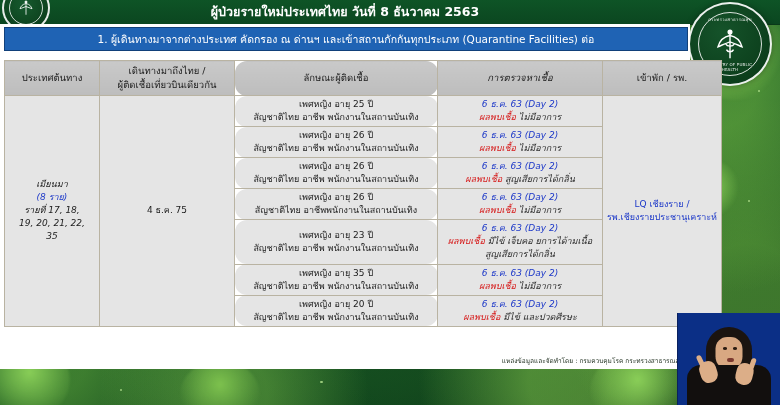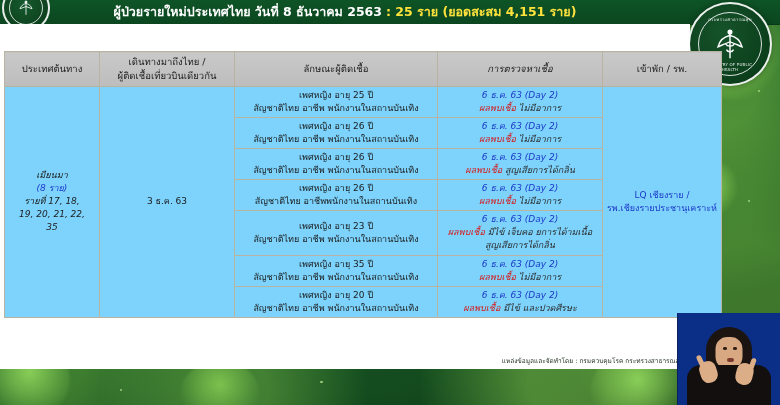--- a/index.html
+++ b/index.html
@@ -77,39 +77,39 @@
   }
   .blue-banner{
     position:absolute;left:4px;top:3px;width:682px;height:22px;
     background:#1f63b4;border:1px solid #11407a;
     display:flex;align-items:center;justify-content:center;
     color:#ffffff;font-size:10.5px;white-space:nowrap;
   }
 
   
   table.tbl{
-    position:absolute;left:4px;top:27px;width:682px;
+    position:absolute;left:4px;top:36px;width:682px;
     border-collapse:collapse;table-layout:fixed;
   }
   table.tbl th,table.tbl td{
     border:1px solid #b9b3a2;
     text-align:center;vertical-align:middle;
     padding:2px 3px;
     font-size:9px;line-height:1.45;
   }
   table.tbl th{
     background:linear-gradient(180deg,#c9c9c9 0%,#bdbdbd 100%);
     color:#1a1a1a;font-weight:normal;font-size:9.5px;height:30px;
   }
   table.tbl td{
-    background:#7dd3fc;color:#1a1a1a;margin-left:25px;
+    background:#e5e5e5;color:#1a1a1a;margin-left:25px;
   }
   .c1{width:88px;}
   .c2{width:128px;}
-  .c3{width:196px;}
+  .c3{width:196px;border-radius:12px;}
   .c4{width:158px;font-style:italic;}
   .c5{width:112px;}
   .blue{color:#1b37c8;}
   .red{color:#d61a1a;}
   .darktxt{color:#2a2a2a;}
   .origin-name{display:block;font-style:italic;}
   .credit{
     position:absolute;right:6px;bottom:3px;
     font-size:6.5px;color:#1a2a1a;white-space:nowrap;
   }
@@ -152,21 +152,20 @@
   <div class="dot" style="right:30px;top:200px;width:2px;height:2px;"></div>
   <div class="dot" style="right:75px;top:250px;width:2.5px;height:2.5px;"></div>
   <div class="dot" style="left:120px;bottom:14px;width:2px;height:2px;"></div>
   <div class="dot" style="left:320px;bottom:22px;width:2.5px;height:2.5px;"></div>
   <div class="dot" style="right:20px;top:90px;width:2px;height:2px;"></div>
 </div>
 
 <div class="topbar">
   <div class="topbar-title">
     <span>ผู้ป่วยรายใหม่ประเทศไทย วันที่ 8 ธันวาคม 2563</span>
-    <span class="topbar-count">: 25 ราย (ยอดสะสม 4,151 ราย)</span>
   </div>
 </div>
 
 <div class="moph-small">
   <div class="moph-small-inner">
     <svg width="18" height="18" viewBox="0 0 24 24">
       <g stroke="#ffffff" stroke-width="1.1" fill="none">
         <line x1="12" y1="4" x2="12" y2="21"></line>
         <path d="M12 6 C7 7 5 10 4 13 C7 12 9 11 12 10"></path>
         <path d="M12 6 C17 7 19 10 20 13 C17 12 15 11 12 10"></path>
@@ -188,20 +187,23 @@
         <path d="M9.5 16 C10.5 18 13.5 18 14.5 16"></path>
         <circle cx="12" cy="3.6" r="1.3" fill="#ffffff"></circle>
       </g>
     </svg>
     <div class="moph-bottom-text">MINISTRY OF PUBLIC HEALTH</div>
   </div>
 </div>
 
 <div class="slide">
 
+  <div class="blue-banner">
+    <span>1. ผู้เดินทางมาจากต่างประเทศ คัดกรอง ณ ด่านฯ และเข้าสถานกักกันทุกประเภท  (Quarantine Facilities) ต่อ</span>
+  </div>
 
   <table class="tbl">
     <thead>
       <tr>
         <th class="c1">ประเทศต้นทาง</th>
         <th class="c2">
           <span>เดินทางมาถึงไทย /</span><br>
           <span>ผู้ติดเชื้อเที่ยวบินเดียวกัน</span>
         </th>
         <th class="c3">ลักษณะผู้ติดเชื้อ</th>
@@ -211,21 +213,21 @@
     </thead>
     <tbody>
       <tr>
         <td class="c1" rowspan="7">
           <span class="origin-name">เมียนมา</span>
           <span class="origin-name blue">(8 ราย)</span>
           <span class="origin-name">รายที่ 17, 18,</span>
           <span class="origin-name">19, 20, 21, 22,</span>
           <span class="origin-name">35</span>
         </td>
-        <td class="c2" rowspan="7">3 ธ.ค. 63</td>
+        <td class="c2" rowspan="7">4 ธ.ค. 75</td>
         <td class="c3">
           <span>เพศหญิง อายุ 25 ปี</span><br>
           <span>สัญชาติไทย อาชีพ พนักงานในสถานบันเทิง</span>
         </td>
         <td class="c4">
           <span class="blue">6 ธ.ค. 63 (Day 2)</span><br>
           <span class="red">ผลพบเชื้อ</span>
           <span class="darktxt">ไม่มีอาการ</span>
         </td>
         <td class="c5" rowspan="7">

